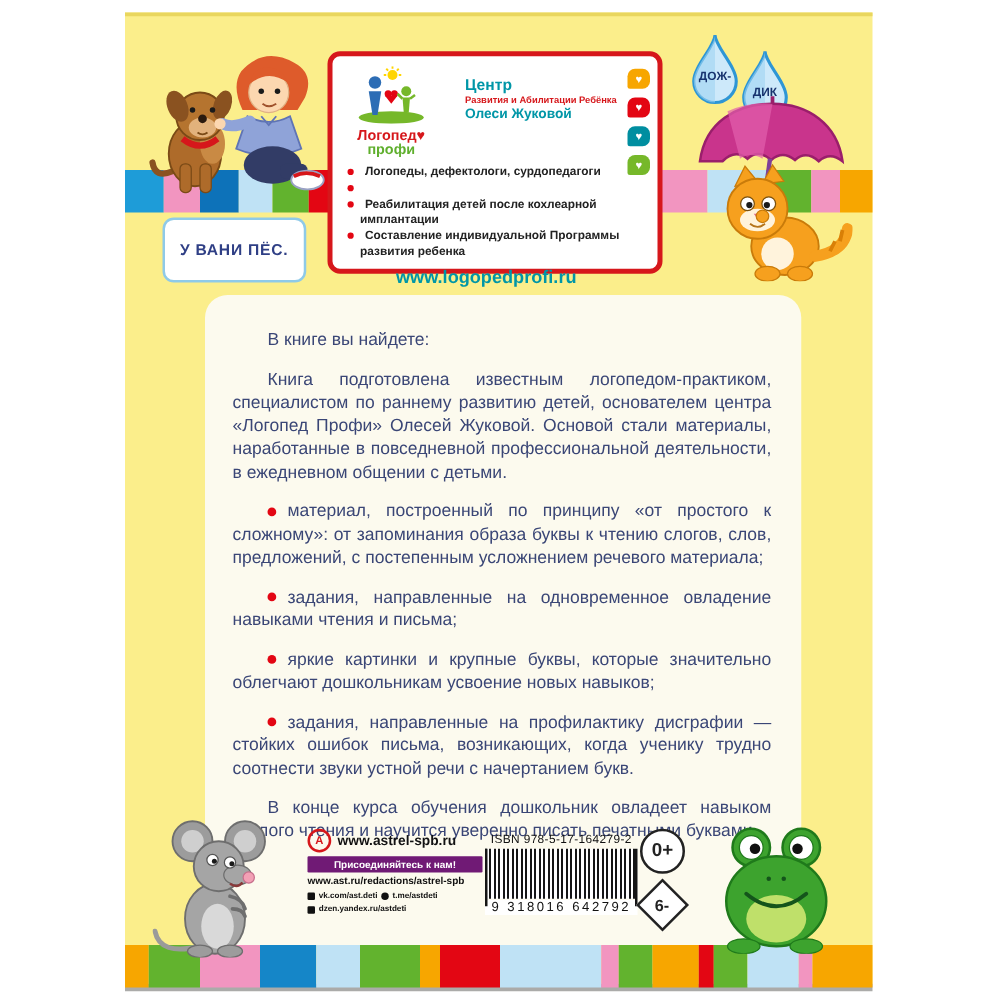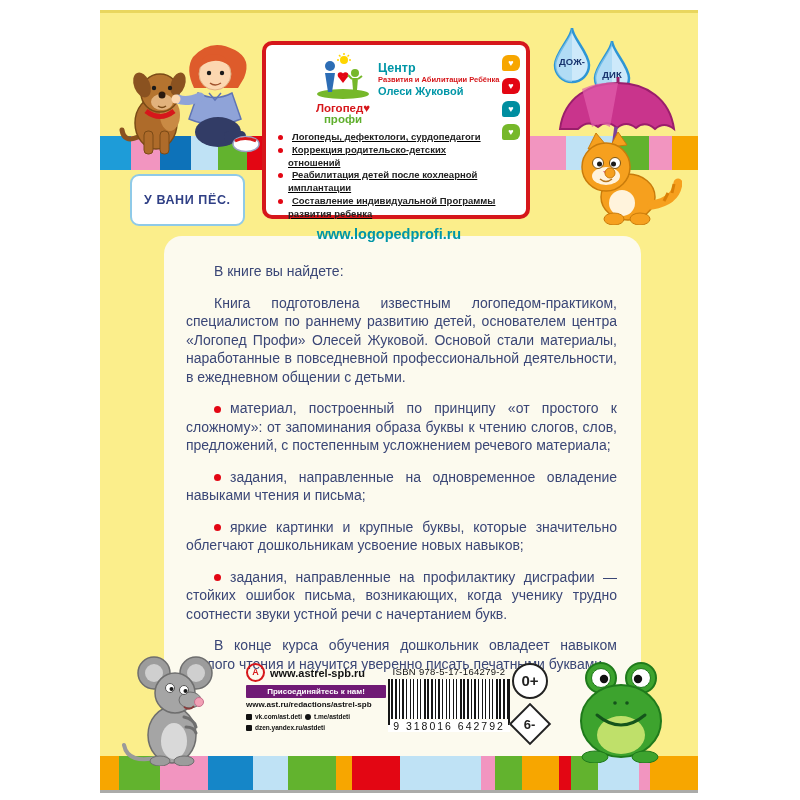--- a/index.html
+++ b/index.html
@@ -19,28 +19,28 @@
     padding:26px 24px 0 22px;}
   .cream-box p{margin:0 0 13px 0;font-size:14px;line-height:18.5px;color:#3A4676;
     text-indent:28px;text-align:justify;}
   .dot{display:inline-block;width:7px;height:7px;border-radius:50%;
     background:#E30613;margin-right:9px;vertical-align:middle;}
 
   
   .red-card{position:absolute;left:162px;top:28px;width:268px;height:178px;
     background:#fff;border:4px solid #D6171B;border-radius:10px;z-index:5;
     box-sizing:border-box;padding:8px 26px 6px 12px;}
-  .logo-block{float:left;width:70px;text-align:center;margin-left:30px;}
+  .logo-block{float:left;width:70px;text-align:center;}
   .logo-line1{font-size:11.5px;font-weight:bold;color:#D6171B;line-height:11px;}
   .logo-line2{font-size:11.5px;font-weight:bold;color:#5FAF2D;line-height:11px;}
   .card-title{margin-left:94px;padding-top:8px;}
   .ct1{font-size:12.5px;font-weight:bold;color:#0096A7;line-height:14px;}
   .ct2{font-size:7.5px;font-weight:bold;color:#D6171B;line-height:10px;}
   .ct3{font-size:11px;font-weight:bold;color:#0096A7;line-height:13px;}
-  .svc-list{clear:both;padding-top:6px;text-decoration:underline;}
+  .svc-list{clear:both;padding-top:6px;}
   .svc{font-size:9.5px;font-weight:600;color:#222;line-height:12.8px;
     padding-left:10px;text-indent:-10px;}
   .card-site{text-align:center;font-size:14.5px;font-weight:bold;color:#0096A7;margin-top:5px;}
   .hearts{position:absolute;right:6px;top:10px;display:flex;flex-direction:column;gap:7px;z-index:6;}
   .heart-badge{width:18px;height:16px;border-radius:6px 6px 6px 2px;color:#fff;
     font-size:9px;line-height:16px;text-align:center;}
 
   
   .uvani{position:absolute;left:30px;top:161px;background:#fff;border:2.5px solid #8FCAE8;
     border-radius:9px;padding:17px 12px;font-size:12.5px;font-weight:bold;color:#2F3F85;
@@ -245,21 +245,21 @@
         <div class="logo-line1"><span>Логопед</span><span>♥</span></div>
         <div class="logo-line2">профи</div>
       </div>
       <div class="card-title">
         <div class="ct1">Центр</div>
         <div class="ct2">Развития и Абилитации Ребёнка</div>
         <div class="ct3">Олеси Жуковой</div>
       </div>
       <div class="svc-list">
         <div class="svc"><span class="dot" style="width:5px;height:5px;"></span><span>Логопеды, дефектологи, сурдопедагоги</span></div>
-        <div class="svc"><span class="dot" style="width:5px;height:5px;"></span><span>Коррекция родительско-детских отношений</span></div>
+        <div class="svc"><span class="dot" style="width:5px;height:5px;"></span></div>
         <div class="svc"><span class="dot" style="width:5px;height:5px;"></span><span>Реабилитация детей после кохлеарной имплантации</span></div>
         <div class="svc"><span class="dot" style="width:5px;height:5px;"></span><span>Составление индивидуальной Программы развития ребенка</span></div>
       </div>
       <div class="card-site">www.logopedprofi.ru</div>
     </div>
 
     <div class="cream-box">
       <p style="text-align:left;"><span>В книге вы найдете:</span></p>
       <p><span>Книга подготовлена известным логопедом-практиком, специалистом по раннему развитию детей, основателем центра «Логопед Профи» Олесей Жуковой. Основой стали материалы, наработанные в повседневной профессиональной деятельности, в ежедневном общении с детьми.</span></p>
       <p><span class="dot"></span><span>материал, построенный по принципу «от простого к сложному»: от запоминания образа буквы к чтению слогов, слов, предложений, с постепенным усложнением речевого материала;</span></p>

